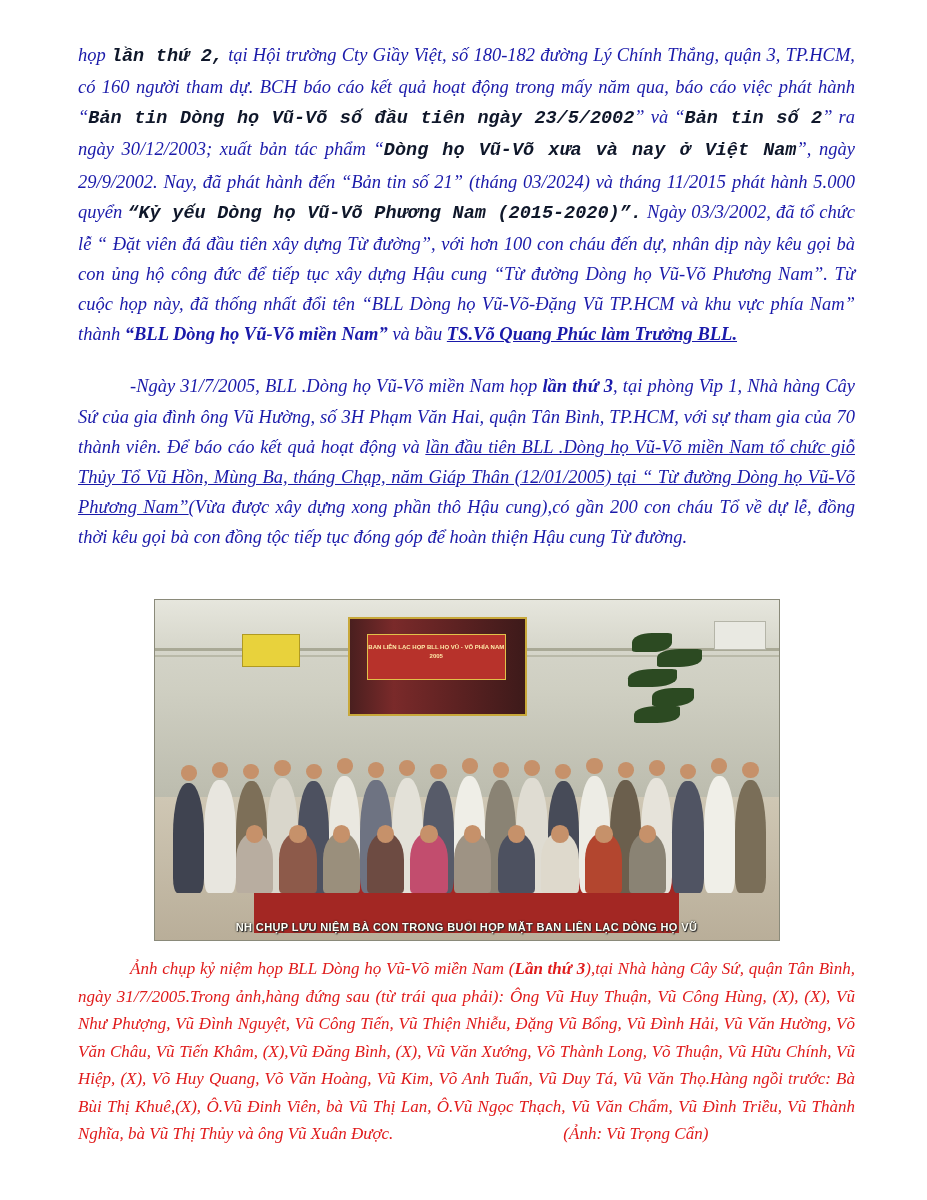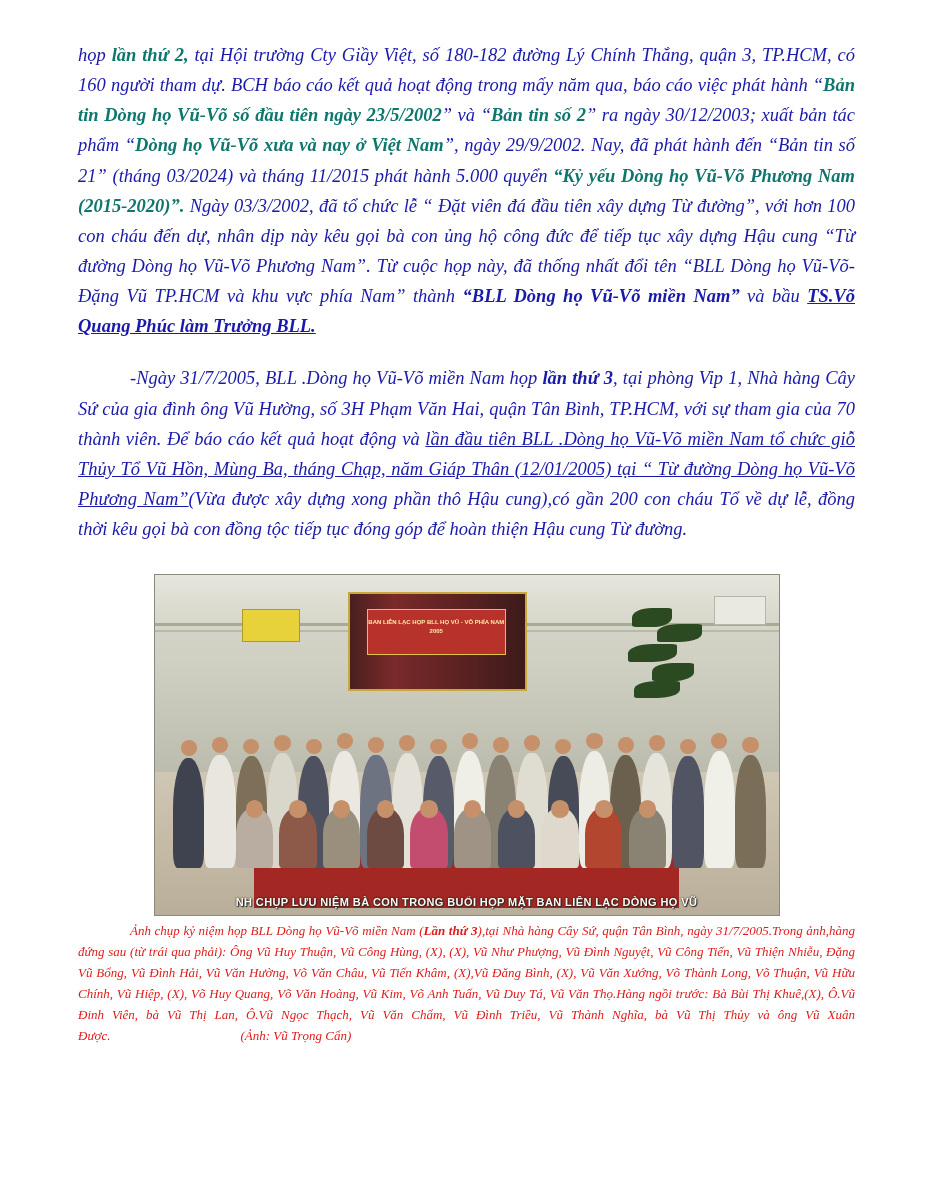--- a/index.html
+++ b/index.html
@@ -26,26 +26,26 @@
     line-height: 1.63;
     text-align: justify;
     color: #1a1aaa;
     margin: 0 0 0 0;
   }
   .para.p2 {
     margin-top: 22px;
     text-indent: 52px;
   }
   .b { font-weight: bold; }
-  .red { color: #0f766e; }
+  .red { color: #0f172a; font-family: Liberation Mono, monospace; }
   .blue { color: #1a1aaa; }
   .u { text-decoration: underline; }
 
   .photo-wrap {
-    margin: 30px 0 0 0;
+    margin: 47px 0 0 0;
     display: flex;
     justify-content: center;
   }
   .photo {
     position: relative;
     width: 624px;
     height: 340px;
     overflow: hidden;
     border: 1px solid #8a8a7a;
     background: #6a6f60;
@@ -115,23 +115,23 @@
     text-align: center;
     font-family: "Liberation Sans", sans-serif;
     font-weight: bold;
     font-size: 11px;
     letter-spacing: .4px;
     color: #fdfdf5;
     text-shadow: 0 0 2px #000, 1px 1px 1px #333;
   }
 
   .caption {
-    margin-top: 4px;
+    margin-top: 14px;
     font-style: italic;
-    font-size: 13px;
+    font-size: 17px;
     line-height: 1.62;
     text-align: justify;
     color: #e01b1b;
     text-indent: 52px;
   }
   .clearfix::after { content: ""; display: block; clear: both; }
 </style>
 </head>
 <body>
 

